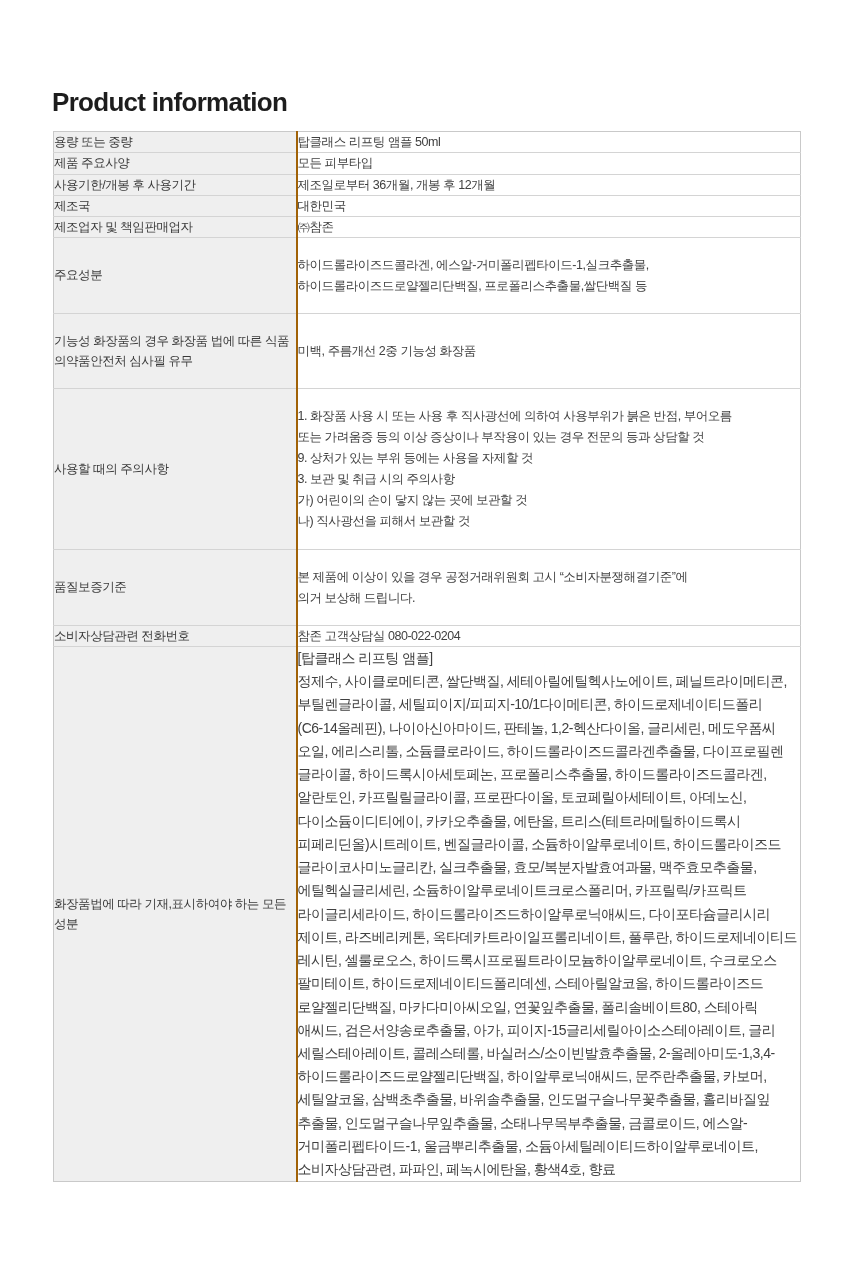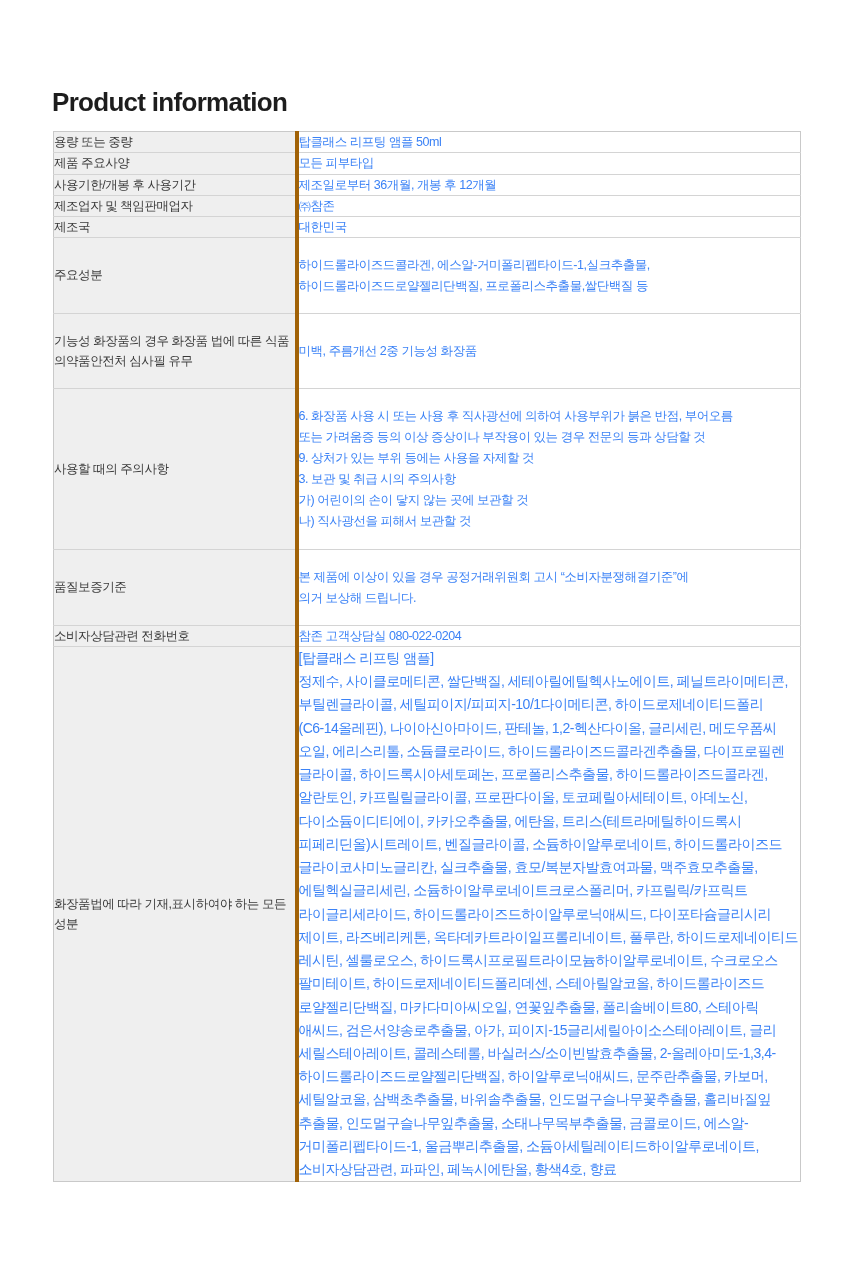--- a/index.html
+++ b/index.html
@@ -50,35 +50,35 @@
   .info-table th,
   .info-table td {
     vertical-align: middle;
     text-align: left;
     font-weight: normal;
     padding: 0;
   }
   .label-cell {
     width: 243px;
     background: #efefef;
-    border-right: 4px solid #a16207;
+    border-right: 2px solid #a16207;
     padding: 13px 0 13px 17px;
     font-size: 12.5px;
     line-height: 1.62;
     letter-spacing: -0.45px;
     color: #3a3a3a;
     box-sizing: border-box;
   }
   .value-cell {
     background: #ffffff;
     padding: 13px 14px 13px 17px;
     font-size: 12.5px;
     line-height: 1.62;
     letter-spacing: -0.45px;
-    color: #3b82f6;
+    color: #404040;
     box-sizing: border-box;
     word-break: break-all;
   }
   .value-cell .line { display: block; }
   .row-tall .label-cell,
   .row-tall .value-cell { padding-top: 17px; padding-bottom: 17px; }
   .ingredients-cell {
     font-size: 14px;
     line-height: 1.66;
     letter-spacing: -0.5px;
@@ -124,33 +124,33 @@
           <span class="line">사용기한/개봉 후 사용기간</span>
         </th>
         <td class="value-cell">
           <span class="line">제조일로부터 36개월, 개봉 후 12개월</span>
         </td>
       </tr>
 
 
       <tr>
         <th class="label-cell">
+          <span class="line">제조국</span>
+        </th>
+        <td class="value-cell">
+          <span class="line">대한민국</span>
+        </td>
+      </tr>
+
+      <tr>
+        <th class="label-cell">
           <span class="line">제조업자 및 책임판매업자</span>
         </th>
         <td class="value-cell">
           <span class="line">㈜참존</span>
-        </td>
-      </tr>
-
-      <tr>
-        <th class="label-cell">
-          <span class="line">제조국</span>
-        </th>
-        <td class="value-cell">
-          <span class="line">대한민국</span>
         </td>
       </tr>
 
       <tr class="row-tall">
         <th class="label-cell">
           <span class="line">주요성분</span>
         </th>
         <td class="value-cell">
           <span class="line">하이드롤라이즈드콜라겐, 에스알-거미폴리펩타이드-1,실크추출물,</span>
           <span class="line">하이드롤라이즈드로얄젤리단백질, 프로폴리스추출물,쌀단백질 등</span>
@@ -165,21 +165,21 @@
         <td class="value-cell">
           <span class="line">미백, 주름개선 2중 기능성 화장품</span>
         </td>
       </tr>
 
       <tr class="row-tall">
         <th class="label-cell">
           <span class="line">사용할 때의 주의사항</span>
         </th>
         <td class="value-cell caution-cell">
-          <span class="line">6. 화장품 사용 시 또는 사용 후 직사광선에 의하여 사용부위가 붉은 반점, 부어오름</span>
+          <span class="line">1. 화장품 사용 시 또는 사용 후 직사광선에 의하여 사용부위가 붉은 반점, 부어오름</span>
           <span class="line">또는 가려움증 등의 이상 증상이나 부작용이 있는 경우 전문의 등과 상담할 것</span>
           <span class="line">9. 상처가 있는 부위 등에는 사용을 자제할 것</span>
           <span class="line">3. 보관 및 취급 시의 주의사항</span>
           <span class="line">가) 어린이의 손이 닿지 않는 곳에 보관할 것</span>
           <span class="line">나) 직사광선을 피해서 보관할 것</span>
         </td>
       </tr>
 
       <tr class="row-tall">
         <th class="label-cell">

